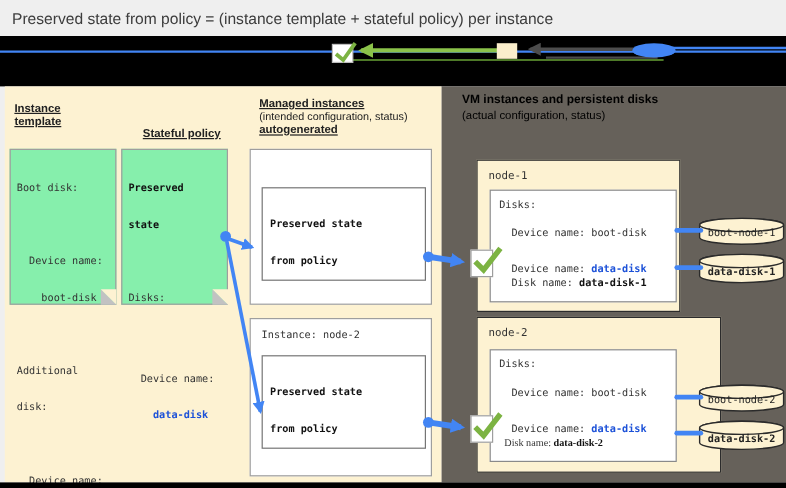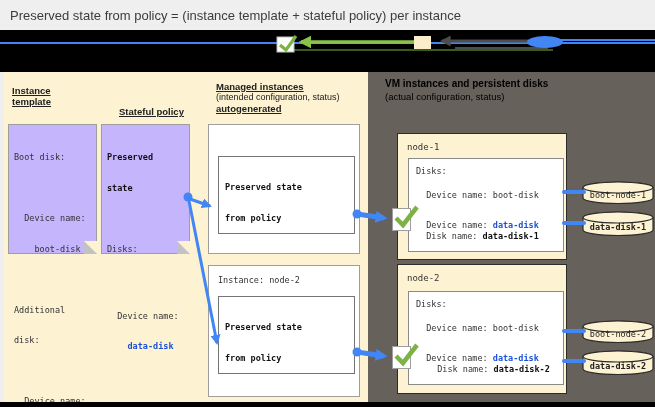--- a/index.html
+++ b/index.html
@@ -26,21 +26,21 @@
   .dark-h2{font-size:9.5px;color:#000;line-height:13px;}
 
   
   .mono{font-family:"DejaVu Sans Mono",monospace;font-size:8.5px;color:#333;white-space:pre;}
   .ln{height:10.5px;line-height:10.5px;}
   .bluev{color:#1c51d8;font-weight:bold;}
   .boldv{color:#111;font-weight:bold;}
   .mbold{font-weight:bold;color:#111;}
 
   
-  .doc-card{background:#c4b5fd;border:1px solid #9e9e9e;}
+  .doc-card{background:#86efac;border:1px solid #9e9e9e;}
   .doc-card::before{content:"";position:absolute;right:-1px;bottom:-1px;width:0;height:0;
       border-bottom:13px solid #c2c2c2;border-right:13px solid transparent;}
   .doc-card::after{content:"";position:absolute;right:-1px;bottom:-1px;width:0;height:0;
       border-right:13px solid #fdf2d2;border-bottom:13px solid transparent;}
   .inst-box{background:#fff;border:1px solid #9e9e9e;}
   .inner-box{background:#fff;border:1px solid #757575;}
   .node-box{background:#fdf2d2;border:1px solid #2b2b2b;}
   .white-box{background:#fff;border:1px solid #8a8a8a;}
   .checkbox{background:#fff;border:1px solid #9e9e9e;}
 
@@ -161,27 +161,27 @@
       <div class="mono abs" style="left:7px;top:31px;"><span>  Device name: </span><span>boot-disk</span></div>
       <div class="mono abs" style="left:7px;top:61px;"><span>  Device name: </span><span class="bluev">data-disk</span></div>
       <div class="mono abs" style="left:7px;top:72px;"><span>  Disk name: </span><span class="boldv">data-disk-1</span></div>
     </div>
   </div>
   <div class="abs checkbox" style="left:392px;top:208px;width:17px;height:21px;"></div>
   <svg class="abs overlay" style="left:392px;top:202px;" width="28" height="28">
     <polyline points="4,16 11,23 25,5" fill="none" stroke="#7cb342" stroke-width="4.5"></polyline>
   </svg>
 
-  <div class="abs node-box" style="left:397px;top:264px;width:168px;height:128px;">
+  <div class="abs node-box" style="left:397px;top:264px;width:168px;height:128px;padding-left:34px;">
     <div class="mono abs" style="left:9px;top:8px;font-size:9px;">node-2</div>
     <div class="abs white-box" style="left:10px;top:26px;width:154px;height:92px;">
       <div class="mono abs" style="left:7px;top:7px;">Disks:</div>
       <div class="mono abs" style="left:7px;top:31px;"><span>  Device name: </span><span>boot-disk</span></div>
       <div class="mono abs" style="left:7px;top:61px;"><span>  Device name: </span><span class="bluev">data-disk</span></div>
-      <div class="mono abs" style="left:18px;top:72px;"><span>  Disk name: </span><span class="boldv">data-disk-2</span></div>
+      <div class="mono abs" style="left:7px;top:72px;font-family:Liberation Serif, serif;"><span>  Disk name: </span><span class="boldv">data-disk-2</span></div>
     </div>
   </div>
   <div class="abs checkbox" style="left:392px;top:346px;width:17px;height:21px;"></div>
   <svg class="abs overlay" style="left:392px;top:340px;" width="28" height="28">
     <polyline points="4,16 11,23 25,5" fill="none" stroke="#7cb342" stroke-width="4.5"></polyline>
   </svg>
 
   <div class="abs" style="left:582px;top:181px;width:72px;height:24px;">
     <svg width="72" height="24" viewBox="0 0 72 24">
       <path d="M1,6.5 A35,5.5 0 0 1 71,6.5 L71,17 A35,5.5 0 0 1 1,17 Z" fill="#fdf2d2" stroke="#2b2b2b" stroke-width="1.2"></path>

